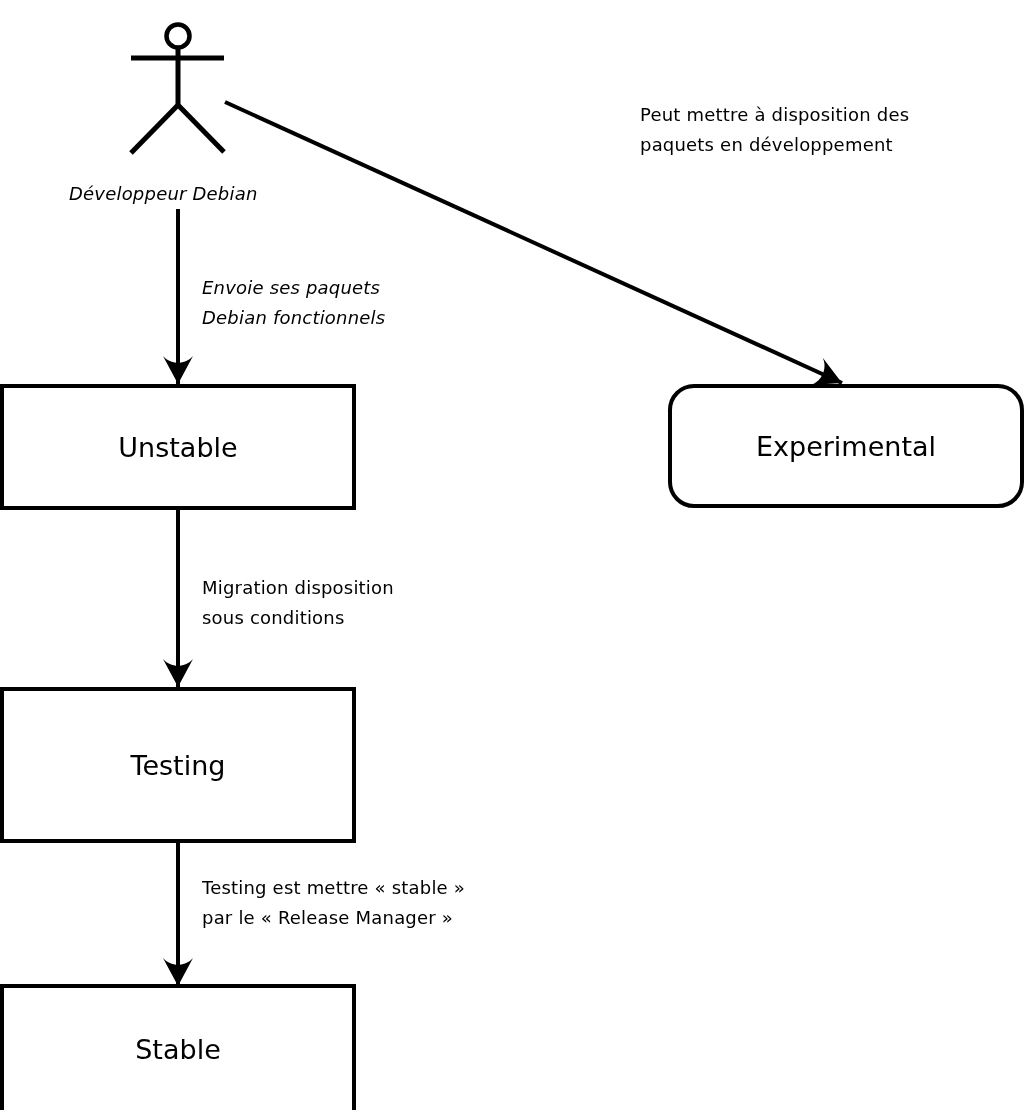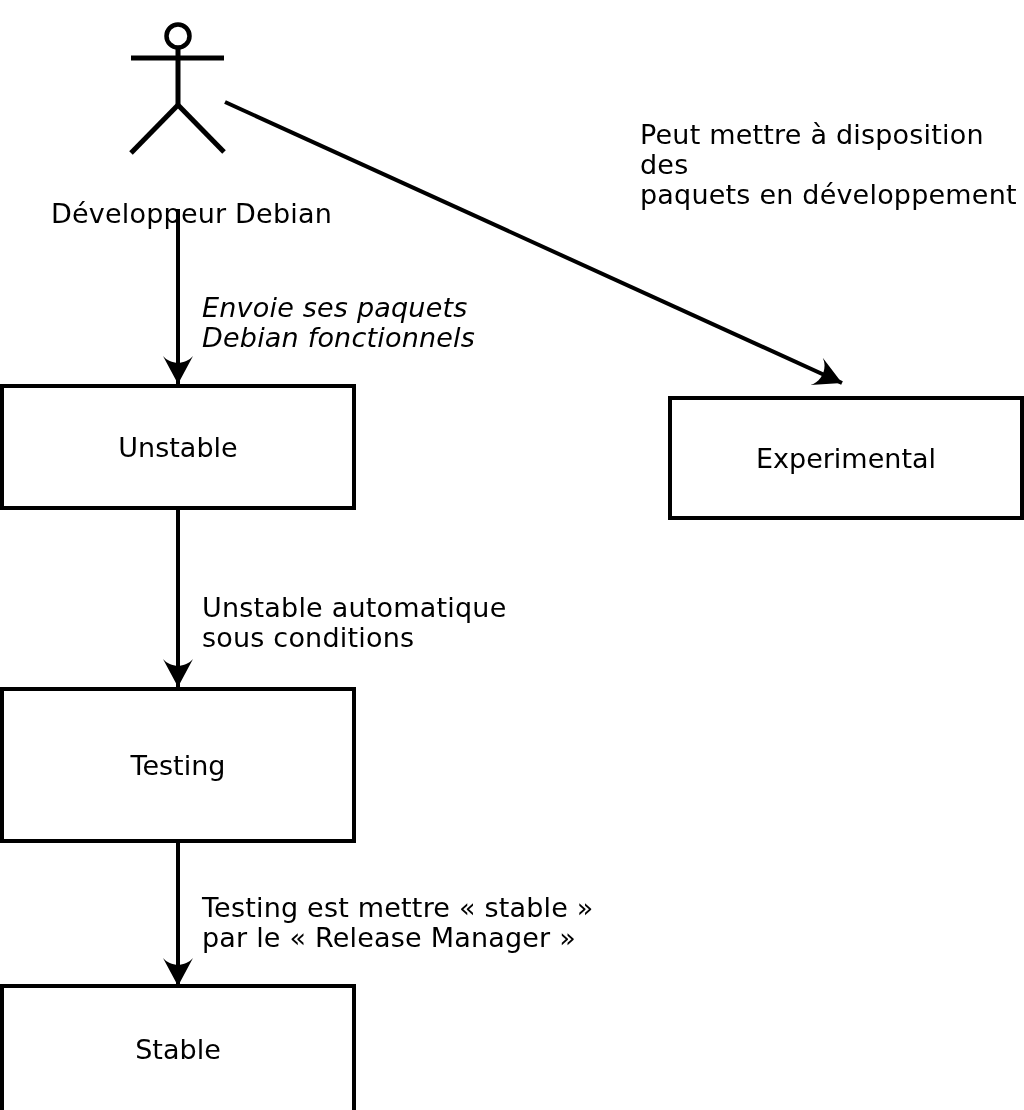--- a/index.html
+++ b/index.html
@@ -27,32 +27,31 @@
     position: absolute;
     box-sizing: border-box;
     border: 4px solid #000000;
     background: #ffffff;
     display: flex;
     align-items: center;
     justify-content: center;
     font-size: 27px;
   }
   .box-unstable     { left: 0px;   top: 384px; width: 356px; height: 126px; }
-  .box-experimental { left: 668px; top: 396px; width: 356px; height: 124px; }
+  .box-experimental { left: 668px; top: 384px; width: 356px; height: 124px; border-radius: 26px; }
   .box-testing      { left: 0px;   top: 687px; width: 356px; height: 156px; }
   .box-stable       { left: 0px;   top: 984px; width: 356px; height: 130px; }
   .label {
     position: absolute;
-    font-size: 27px;
+    font-size: 18px;
     line-height: 30px;
     white-space: pre-line;
     letter-spacing: 0.2px;
-    margin-top: 20px;
   }
-  .actor-label { left: 51px;  top: 179px; }
+  .actor-label { left: 69px;  top: 179px; font-style: italic; }
   .edge-label-experimental { left: 640px; top: 100px; }
   .edge-label-unstable     { left: 202px; top: 273px; font-style: italic; }
   .edge-label-testing      { left: 202px; top: 573px; }
   .edge-label-stable       { left: 202px; top: 873px; }
 </style>
 </head>
 <body>
 
 <div class="canvas">
 
@@ -78,21 +77,21 @@
       <line x1="178" y1="811" x2="178" y2="986" marker-end="url(#arrowhead)"></line>
     </g>
   </svg>
 
   <div class="label actor-label">Développeur Debian</div>
 
   <div class="label edge-label-experimental">Peut mettre à disposition des
 paquets en développement</div>
   <div class="label edge-label-unstable">Envoie ses paquets
 Debian fonctionnels</div>
-  <div class="label edge-label-testing">Unstable automatique
+  <div class="label edge-label-testing">Migration disposition
 sous conditions</div>
   <div class="label edge-label-stable">Testing est mettre « stable »
 par le « Release Manager »</div>
 
   <div class="node-box box-unstable">
     <span>Unstable</span>
   </div>
   <div class="node-box box-experimental">
     <span>Experimental</span>
   </div>

